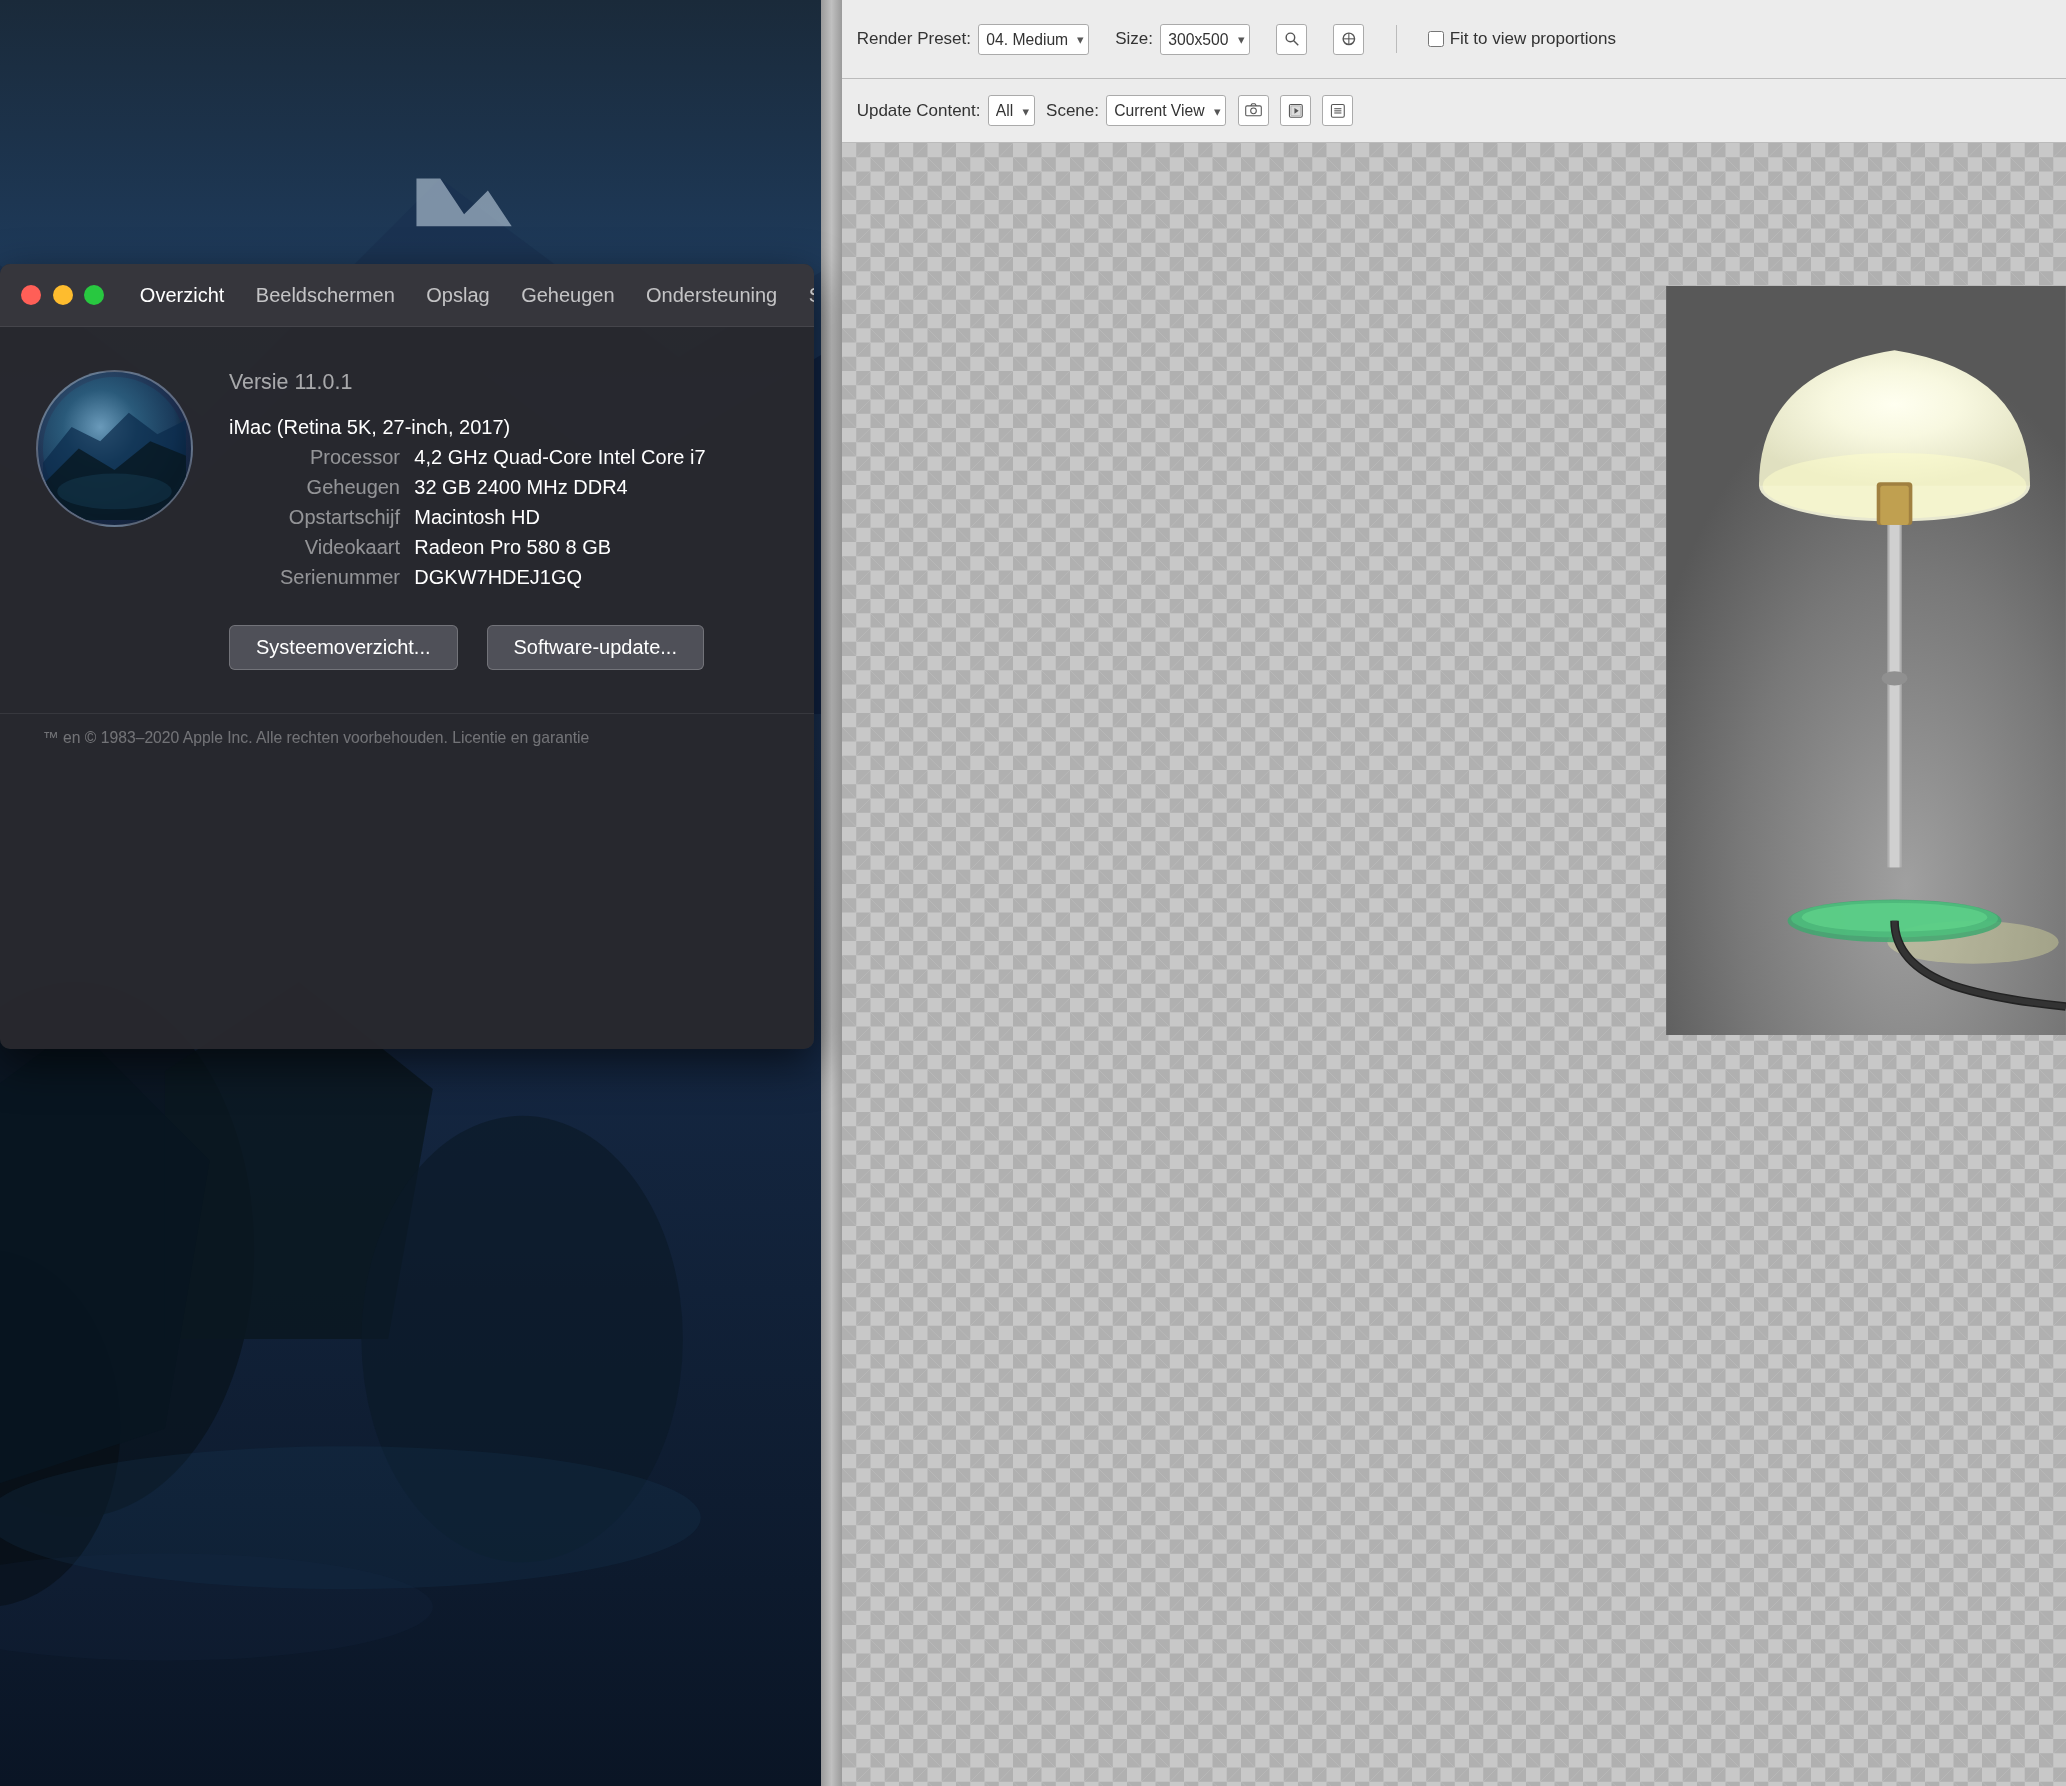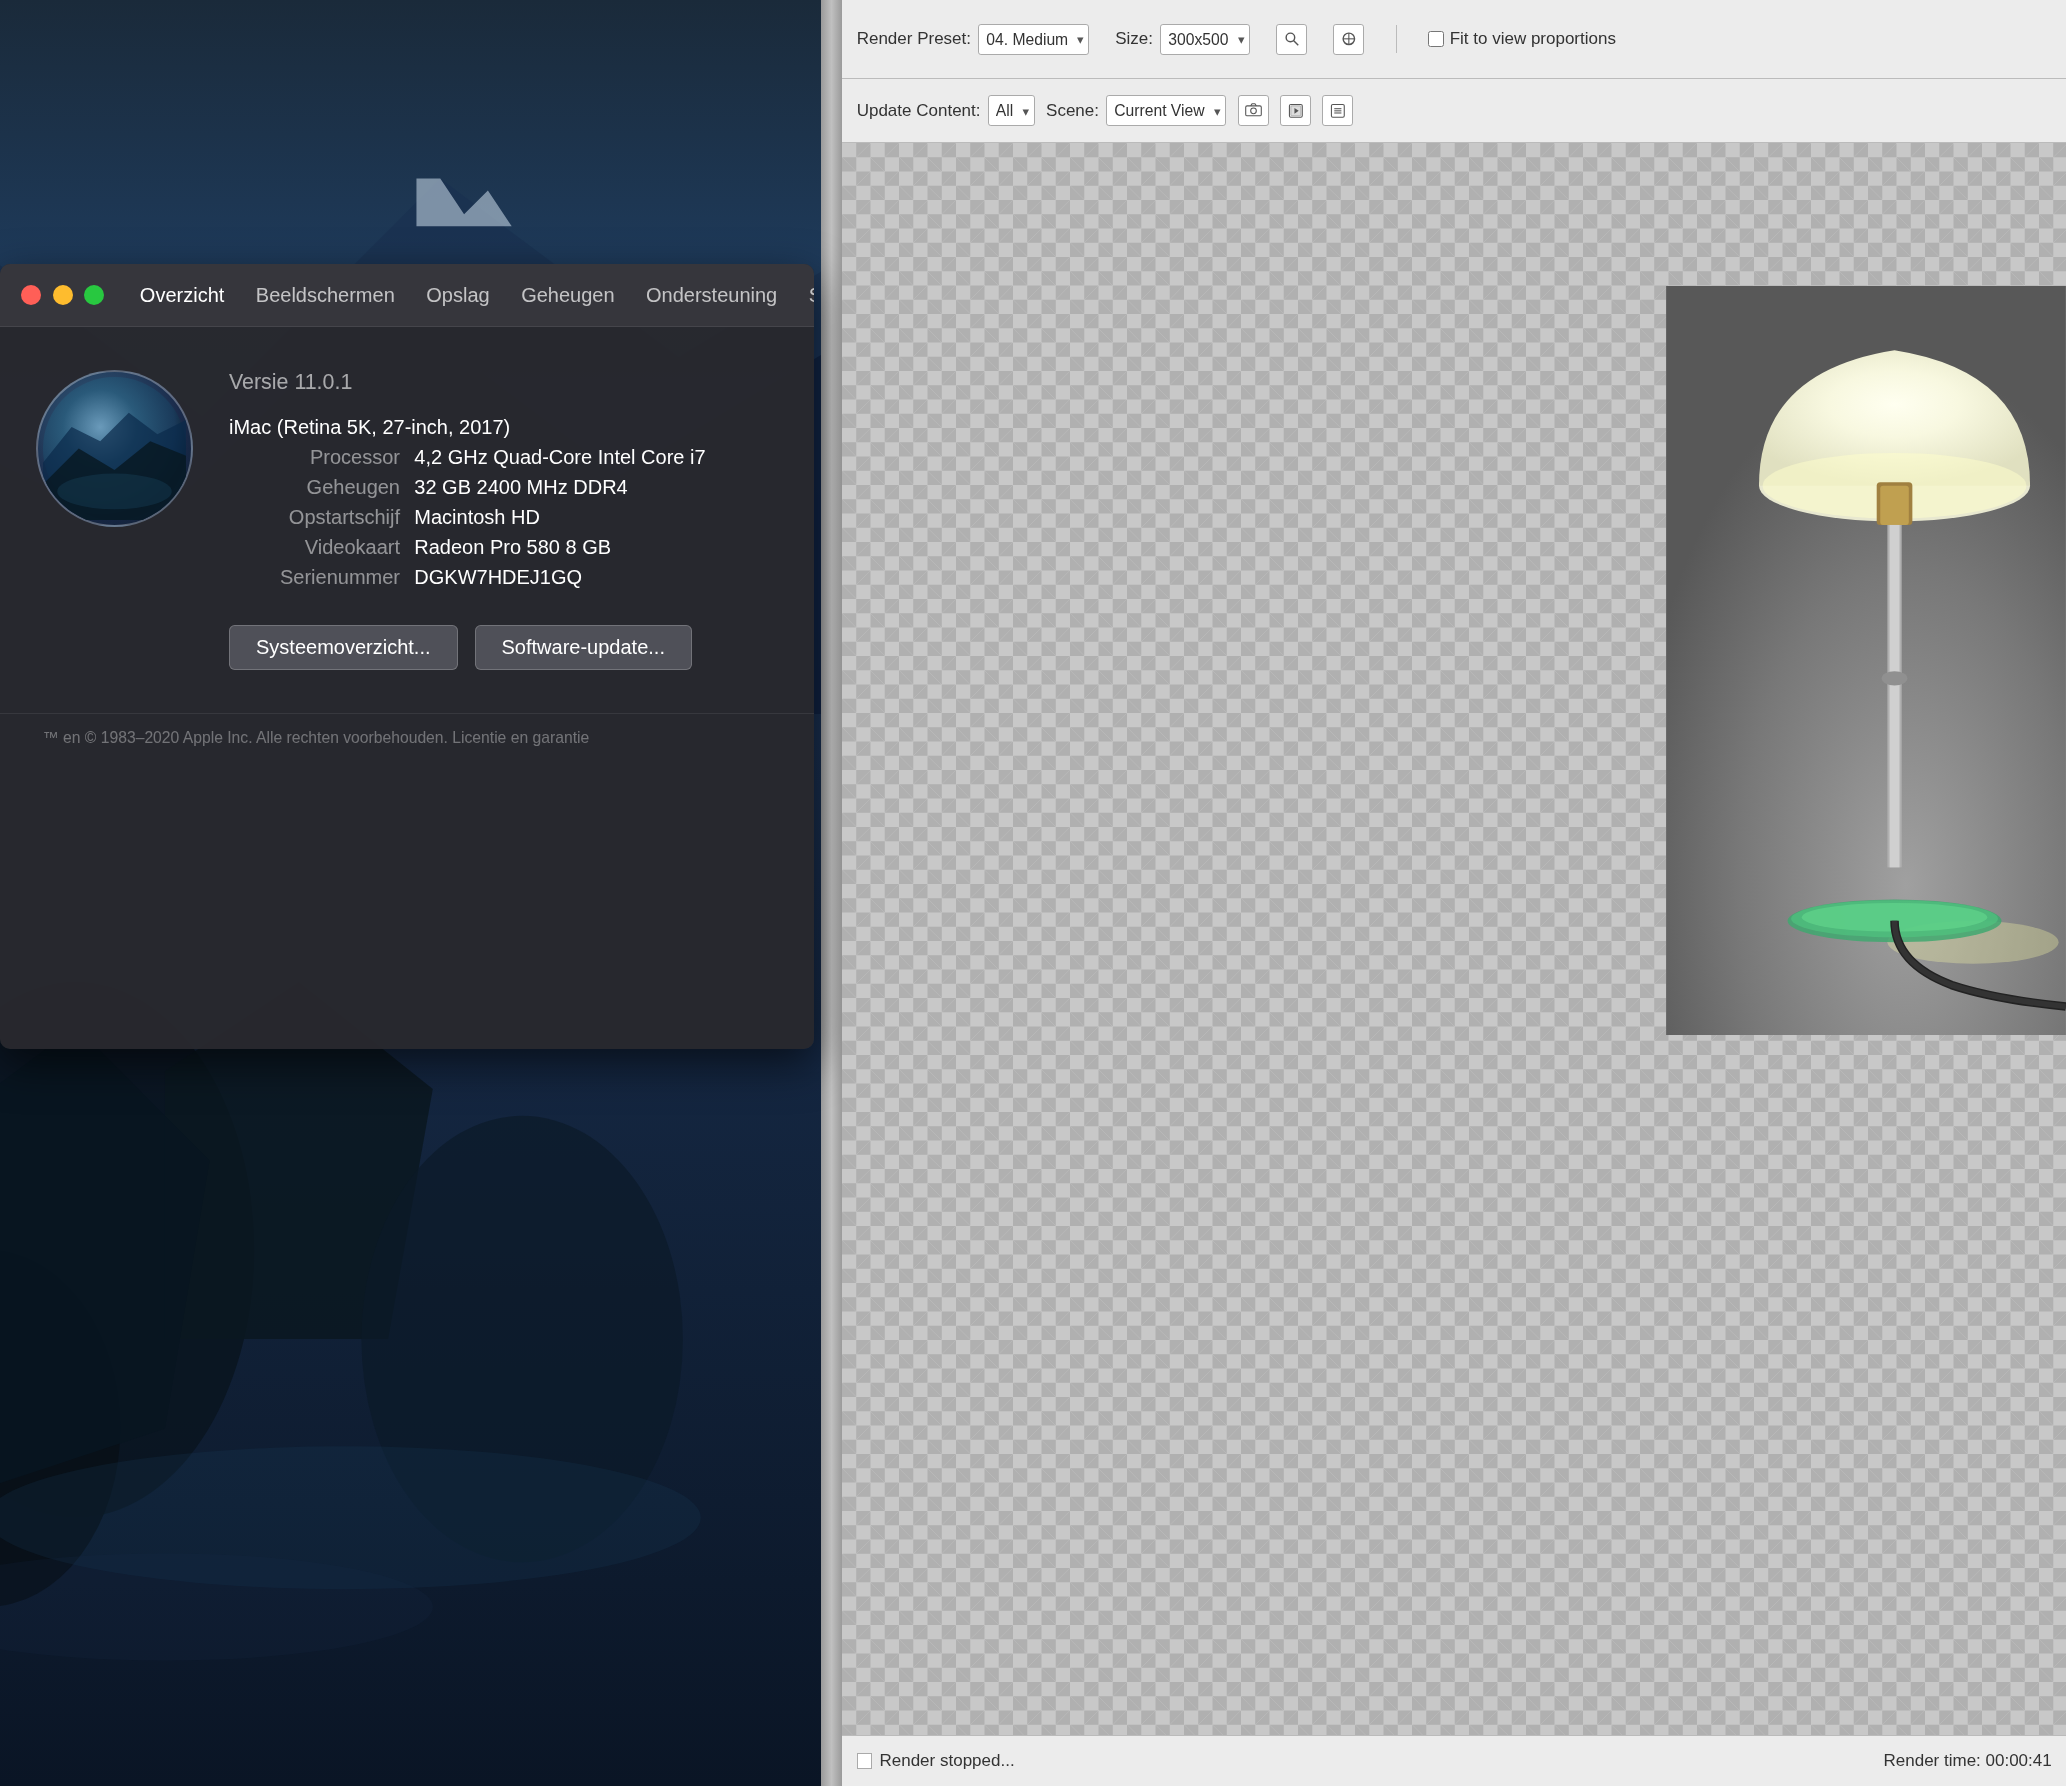--- a/index.html
+++ b/index.html
@@ -170,21 +170,21 @@
       text-align: right;
       flex-shrink: 0;
     }
 
     .info-value {
       color: white;
     }
 
     .action-buttons {
       display: flex;
-      gap: 17px;
+      gap: 29px;
     }
 
     .action-btn {
       padding: 10px 26px;
       background: rgba(120,120,130,0.5);
       border: 0.7px solid rgba(255,255,255,0.2);
       border-radius: 5.7px;
       color: white;
       font-size: 20px;
       cursor: pointer;
@@ -658,25 +658,15 @@
           <ellipse cx="320" cy="887" rx="145" ry="26" fill="#50c880" opacity="0.6"></ellipse>
           <ellipse cx="320" cy="885" rx="130" ry="20" fill="#70e898" opacity="0.4"></ellipse>
 
           <path d="M320,890 Q320,950 400,980 Q460,1000 560,1010" fill="none" stroke="#222" stroke-width="12"></path>
           <path d="M320,890 Q320,950 400,980 Q460,1000 560,1010" fill="none" stroke="#333" stroke-width="8"></path>
         </svg>
       </div>
     </div>
   </div>
 
-  <div class="render-statusbar">
-    <div class="status-item">
-      <div class="status-checkbox"></div>
-      <span>Render stopped...</span>
-    </div>
-    <div class="status-divider"></div>
-    <div class="status-item">
-      <span>Render time: 00:00:41</span>
-    </div>
-  </div>
 
 </div>
 
 
 </body></html>

